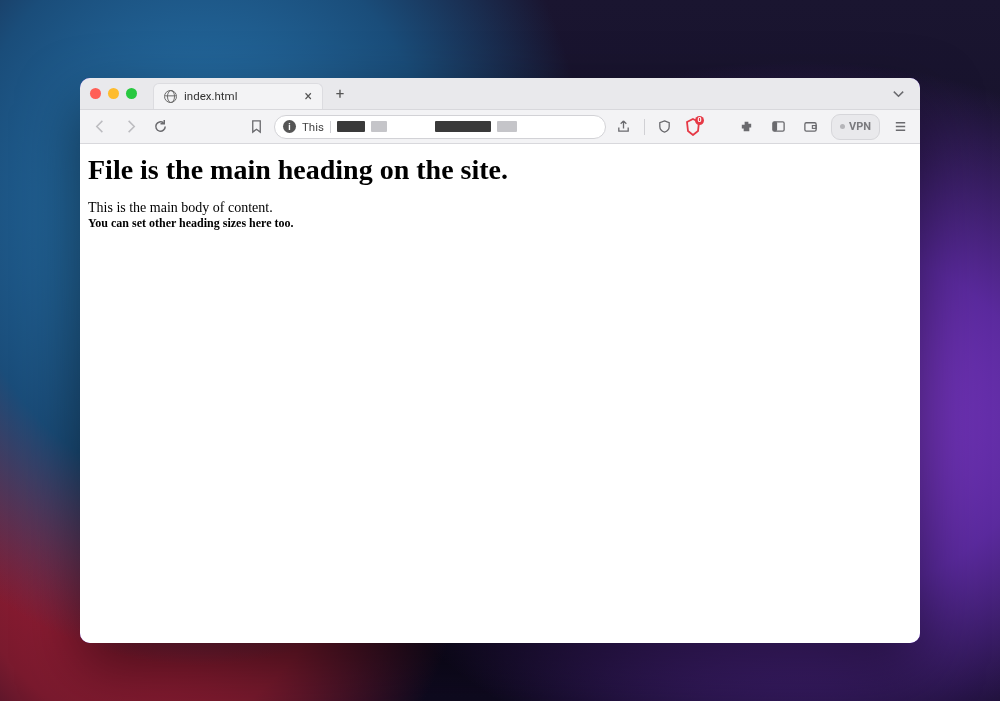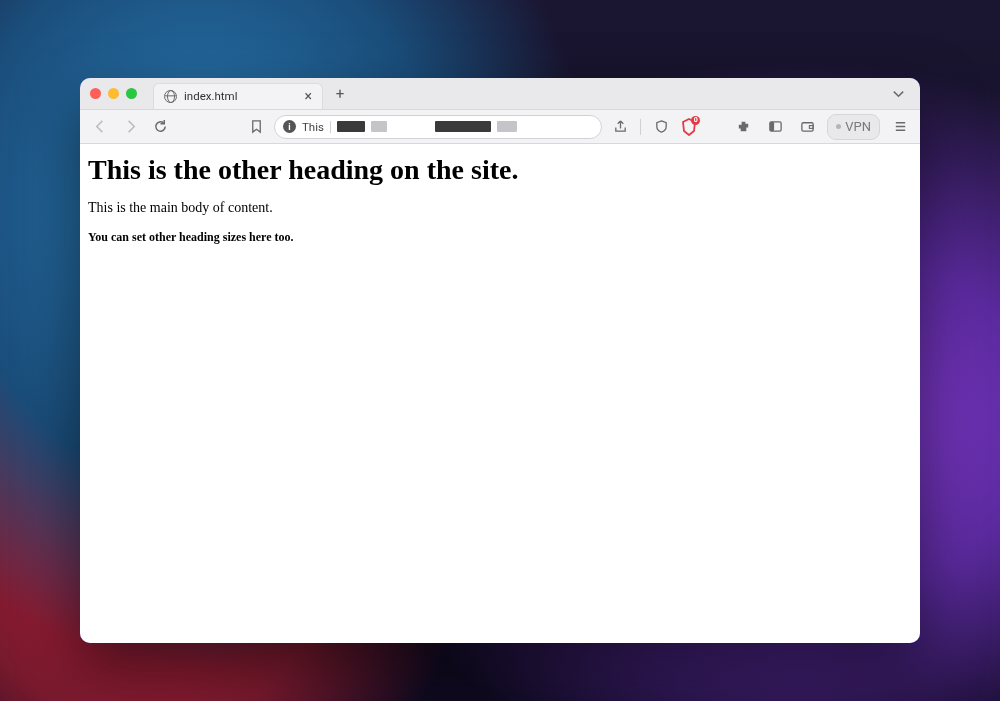--- a/index.html
+++ b/index.html
@@ -169,40 +169,39 @@
       background:#e63946; color:#fff;
       font-size:7px; font-weight:bold;
       display:flex; align-items:center; justify-content:center;
     }
 
     .vpn {
       height:18px; padding: 12px 8px;
       border-radius: 9px;
       background:#e9e9ec;
       border:1px solid #d6d6da;
-      font-size:13px; color:#7a7a7e;
-      display:flex; align-items:center; gap:4px;
+      font-size:11px; color:#7a7a7e;
+      display:flex; align-items:center; gap:4px;font-weight:bold;
     }
     .vpn .dot { width:5px; height:5px; border-radius:50%; background:#b5b5b9; }
 
     .content {
       flex:1;
       background:#fff;
       padding: 10px 8px;
       font-family: "Times New Roman", Times, serif;
       color:#000;
     }
     .content h1 {
       font-size: 28px;
       font-weight: bold;
       margin-bottom: 14px;
     }
     .content p {
       font-size: 14px;
-      margin-bottom: 14px;
     }
     .content h3 {
       font-size: 12px;
       font-weight: bold;
     }
 
     .chev { stroke:#6a6a6e; stroke-width:1.6; fill:none; }
   </style>
 </head>
 <body>
@@ -314,18 +313,18 @@
         <svg viewBox="0 0 16 16">
             <line x1="3" y1="4" x2="13" y2="4" stroke="currentColor" stroke-width="1.6"></line>
             <line x1="3" y1="8" x2="13" y2="8" stroke="currentColor" stroke-width="1.6"></line>
             <line x1="3" y1="12" x2="13" y2="12" stroke="currentColor" stroke-width="1.6"></line>
           </svg>
       </div>
     </div>
   </div>
 
   <div class="content">
-    <h1>This is the other heading on the site.</h1>
+    <h1>File is the main heading on the site.</h1>
     <p>This is the main body of content.</p>
     <h3>You can set other heading sizes here too.</h3>
   </div>
 
 </div>
 
 </body></html>

